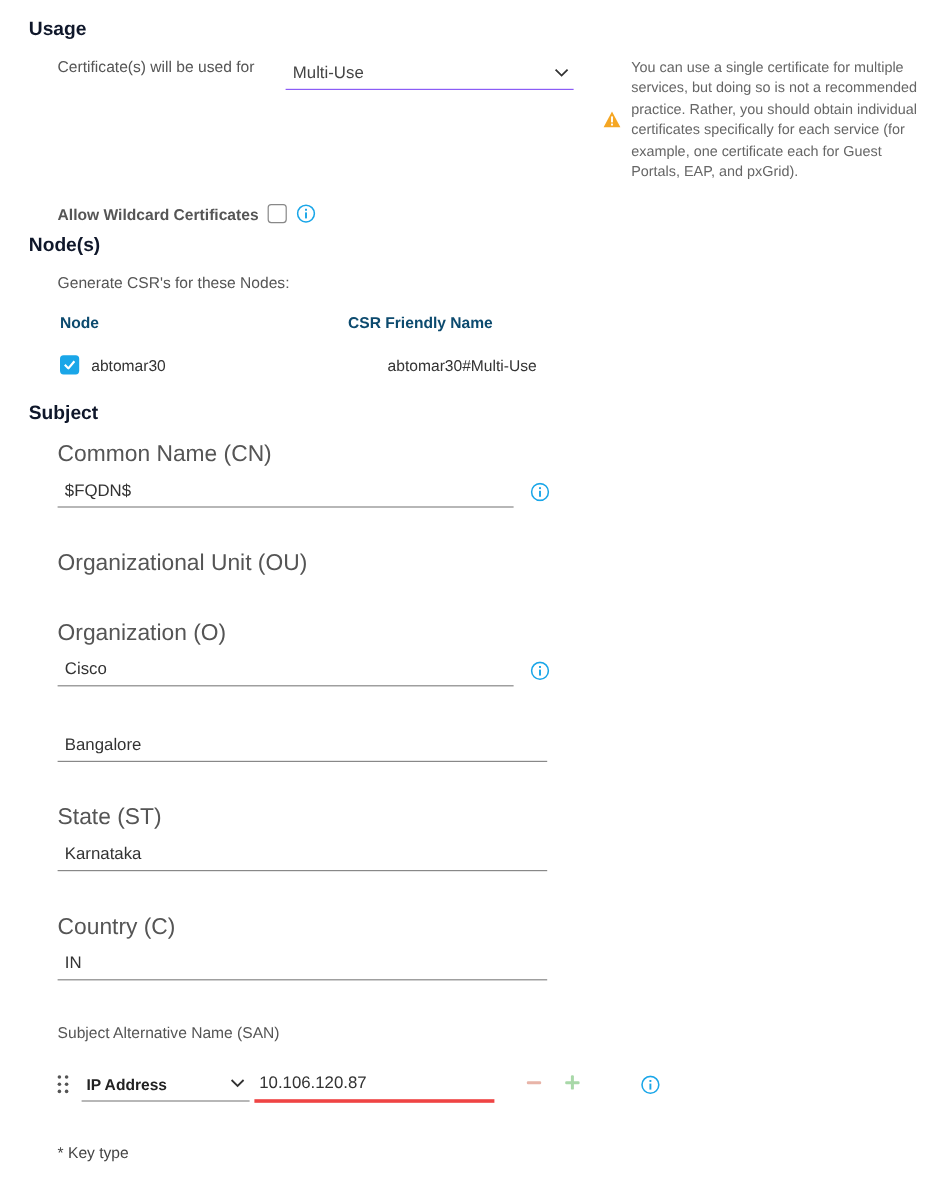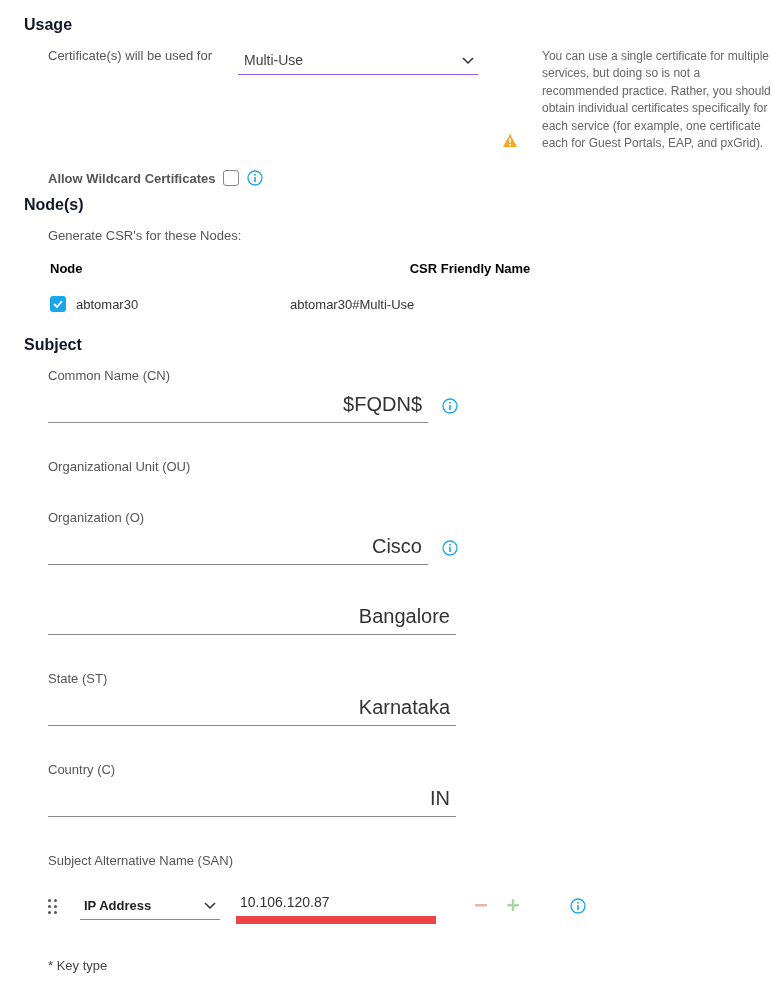--- a/index.html
+++ b/index.html
@@ -41,23 +41,23 @@
     .select-large { width: 240px; }
     .chevron {
       position: absolute;
       right: 4px;
       top: 50%;
       transform: translateY(-50%);
     }
     .chevron svg { display: block; }
     .note-block {
       display: flex;
-      align-items: flex-end;
+      align-items: center;
       margin-left: 10px;
-      gap: 24px;
+      gap: 8px;
       max-width: 270px;
     }
     .note-block .warn-icon { flex-shrink: 0; margin-top: 2px; }
     .note-text {
       font-size: 12px;
       color: #666;
       line-height: 1.45;
     }
     .usage-container { display: flex; align-items: flex-start; }
     .wildcard-row {
@@ -78,66 +78,65 @@
     .nodes-desc {
       font-size: 13px;
       color: #555;
       margin: 0 0 18px 48px;
     }
     .nodes-table {
       margin-left: 50px;
       width: 600px;
     }
     .nodes-th-row, .nodes-td-row { display: flex; }
-    .nodes-th-row { font-weight: 600; font-size: 13px; color: #000000; margin-bottom: 20px; text-align: center; }
-    .nodes-td-row { align-items: center; }
+    .nodes-th-row { font-weight: 600; font-size: 13px; color: #0c4a6e; margin-bottom: 20px; }
+    .nodes-td-row { align-items: center; gap: 33px; }
     .col-node { width: 240px; display: flex; align-items: center; gap: 10px; }
     .col-csr { flex: 1; }
     .checkbox-checked {
       width: 16px;
       height: 16px;
       border-radius: 3px;
       background: #1aa6e8;
       display: flex;
       align-items: center;
       justify-content: center;
       flex-shrink: 0;
     }
     .checkbox-checked svg { display: block; }
     .subject-block { margin: 14px 0 0 48px; }
     .field-group { margin-bottom: 36px; }
     .field-label {
-      font-size: 13px;
+      font-size: 19px;
       color: #555;
       margin-bottom: 6px;
       display: block;
     }
     .field-row { display: flex; align-items: center; gap: 14px; }
     .field-input {
       border: none;
       border-bottom: 1px solid #888;
       padding: 4px 6px 6px 6px;
-      font-size: 20px;
+      font-size: 14px;
       color: #333;
       width: 380px;
       background: transparent;
       outline: none;
-      text-align: right;
     }
     .field-input.wide { width: 408px; }
     .san-label {
       font-size: 13px;
       color: #555;
       margin: 24px 0 20px 48px;
     }
     .san-row {
       display: flex;
       align-items: center;
       margin-left: 48px;
-      gap: 16px;
+      gap: 4px;
     }
     .drag-handle {
       width: 16px;
       display: grid;
       grid-template-columns: repeat(2, 3px);
       grid-template-rows: repeat(3, 3px);
       gap: 3px;
       flex-shrink: 0;
     }
     .drag-handle span {
@@ -147,21 +146,21 @@
       position: relative;
       width: 140px;
       border-bottom: 1px solid #888;
       padding: 6px 24px 6px 4px;
       font-size: 13px;
       font-weight: 600;
       color: #222;
     }
     .san-ip-input {
       border: none;
-      border-bottom: 8px solid #ef4444;
+      border-bottom: 3px solid #ef4444;
       padding: 6px 4px 6px 4px;
       font-size: 14px;
       color: #333;
       width: 200px;
       background: transparent;
       outline: none;
     }
     .san-actions { display: flex; align-items: center; gap: 14px; margin-left: 20px; }
     .keytype-block { margin: 34px 0 0 48px; }
     .keytype-label {

